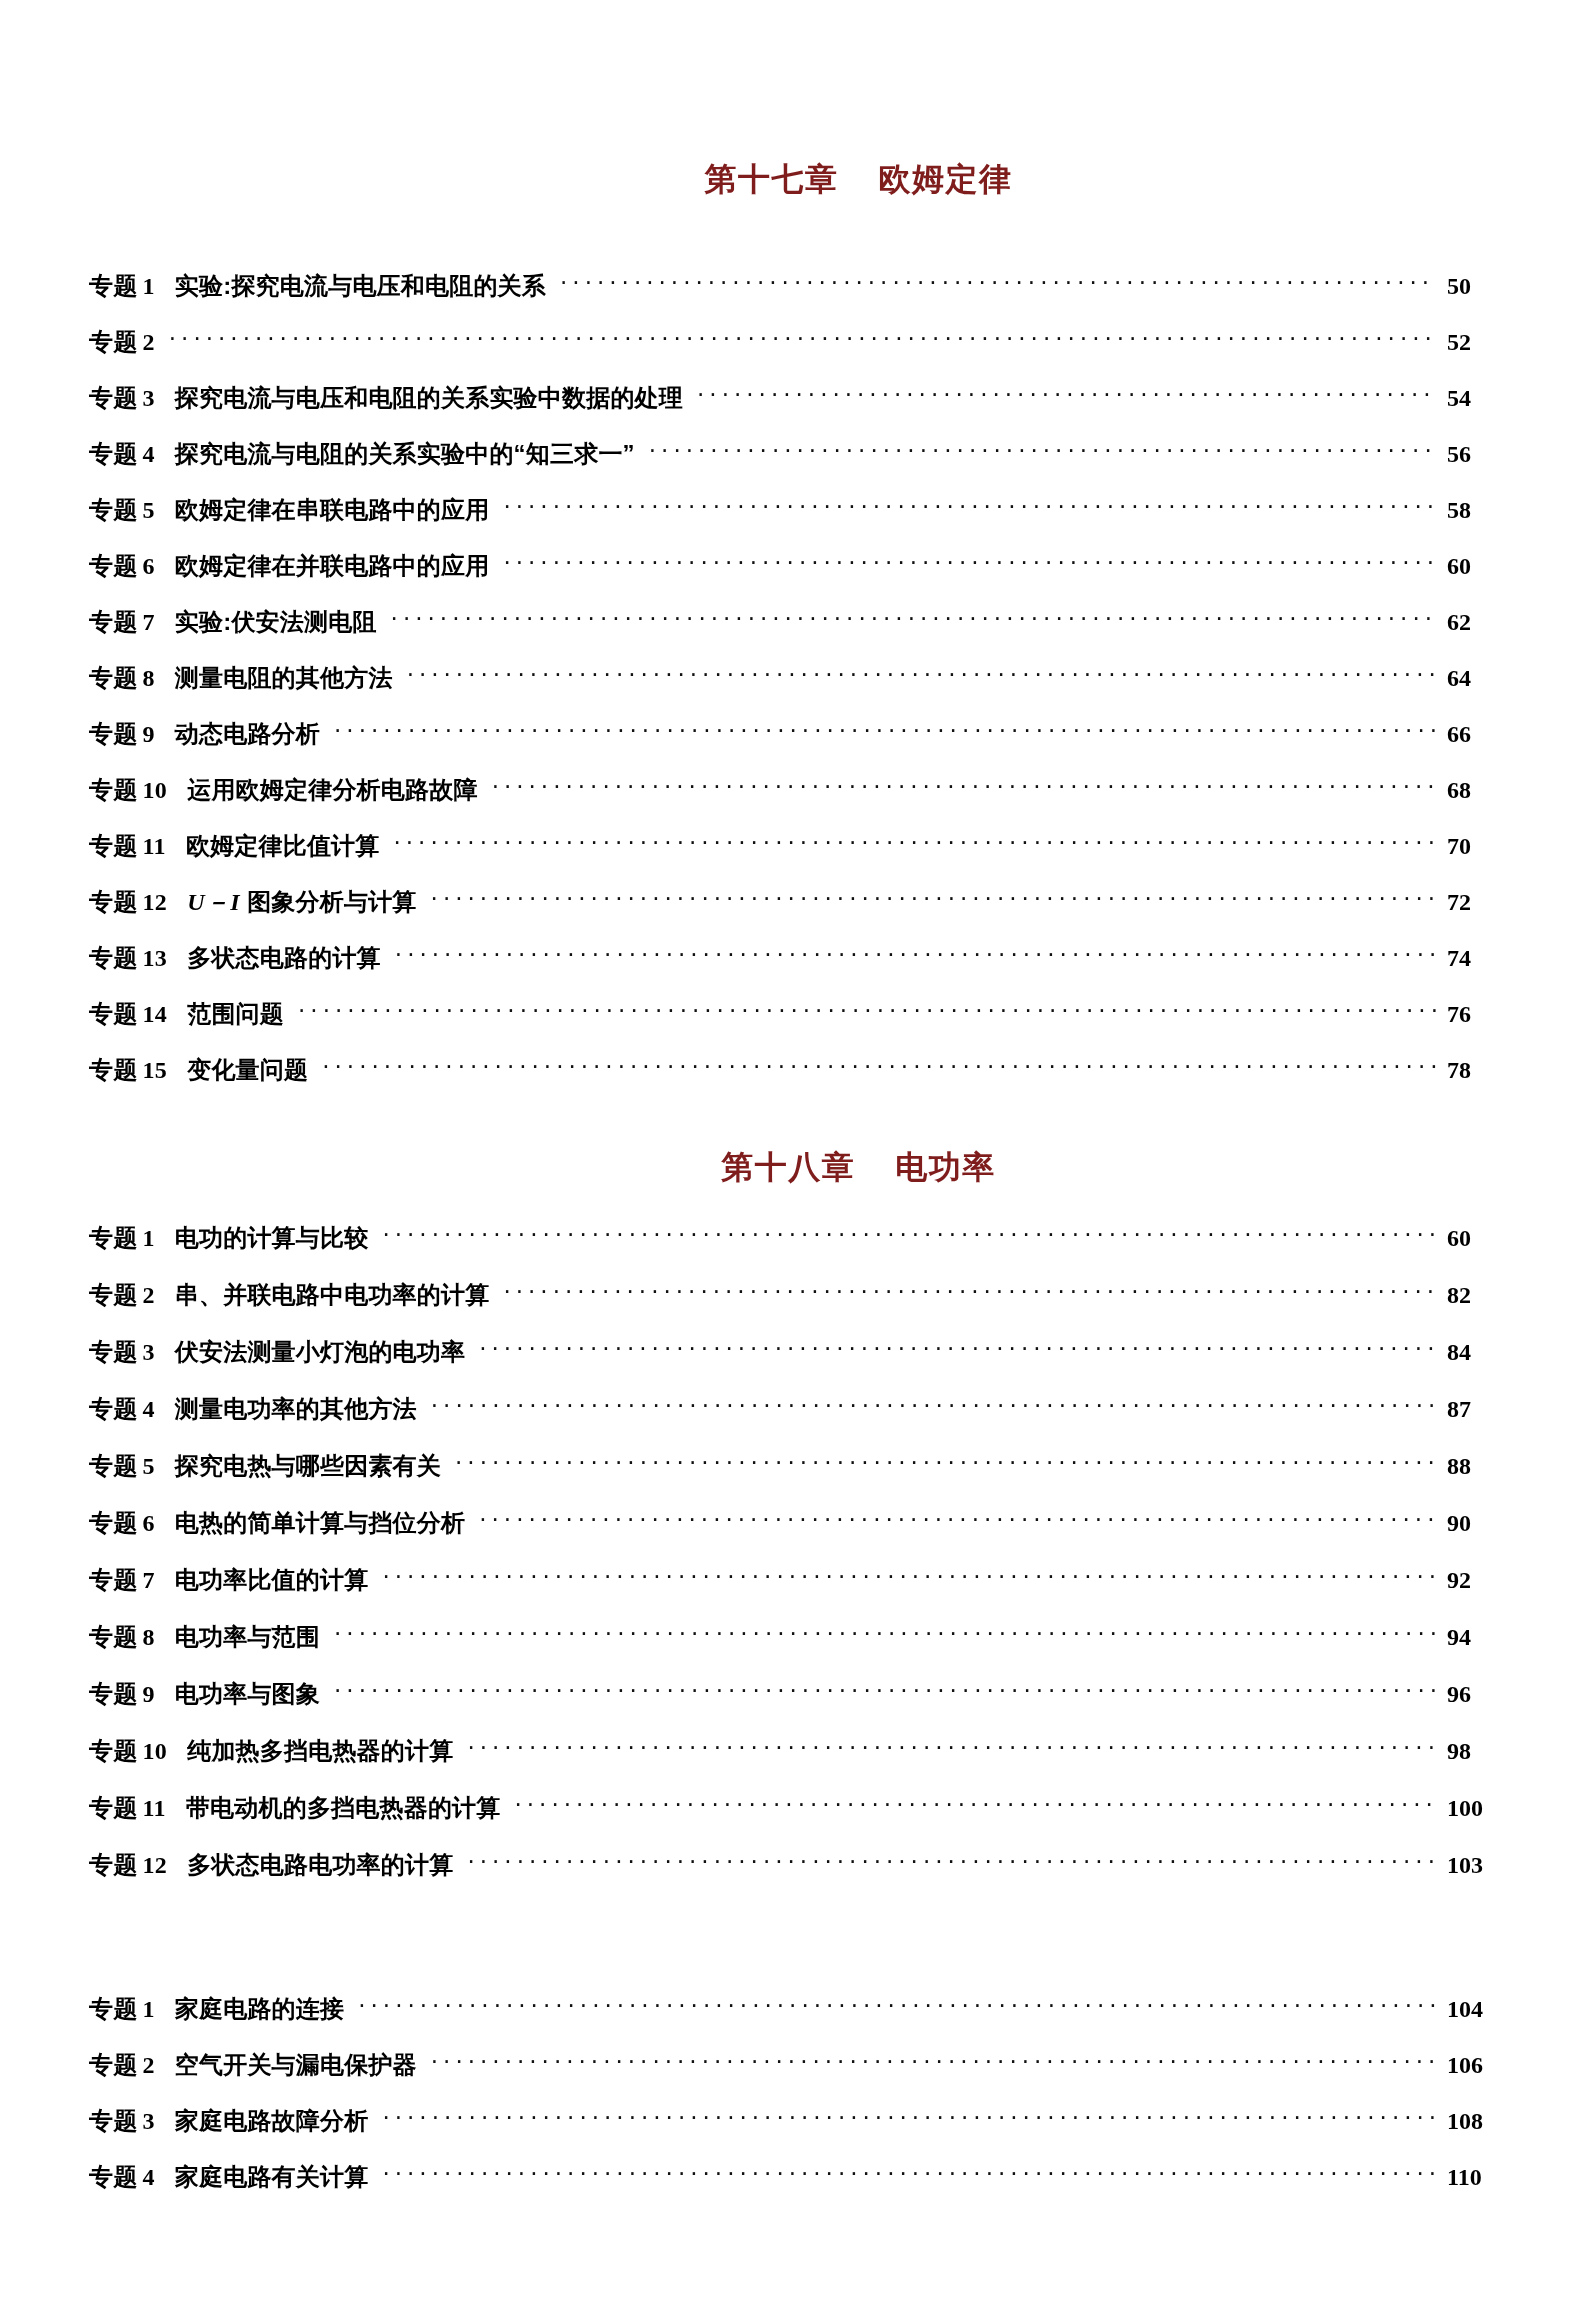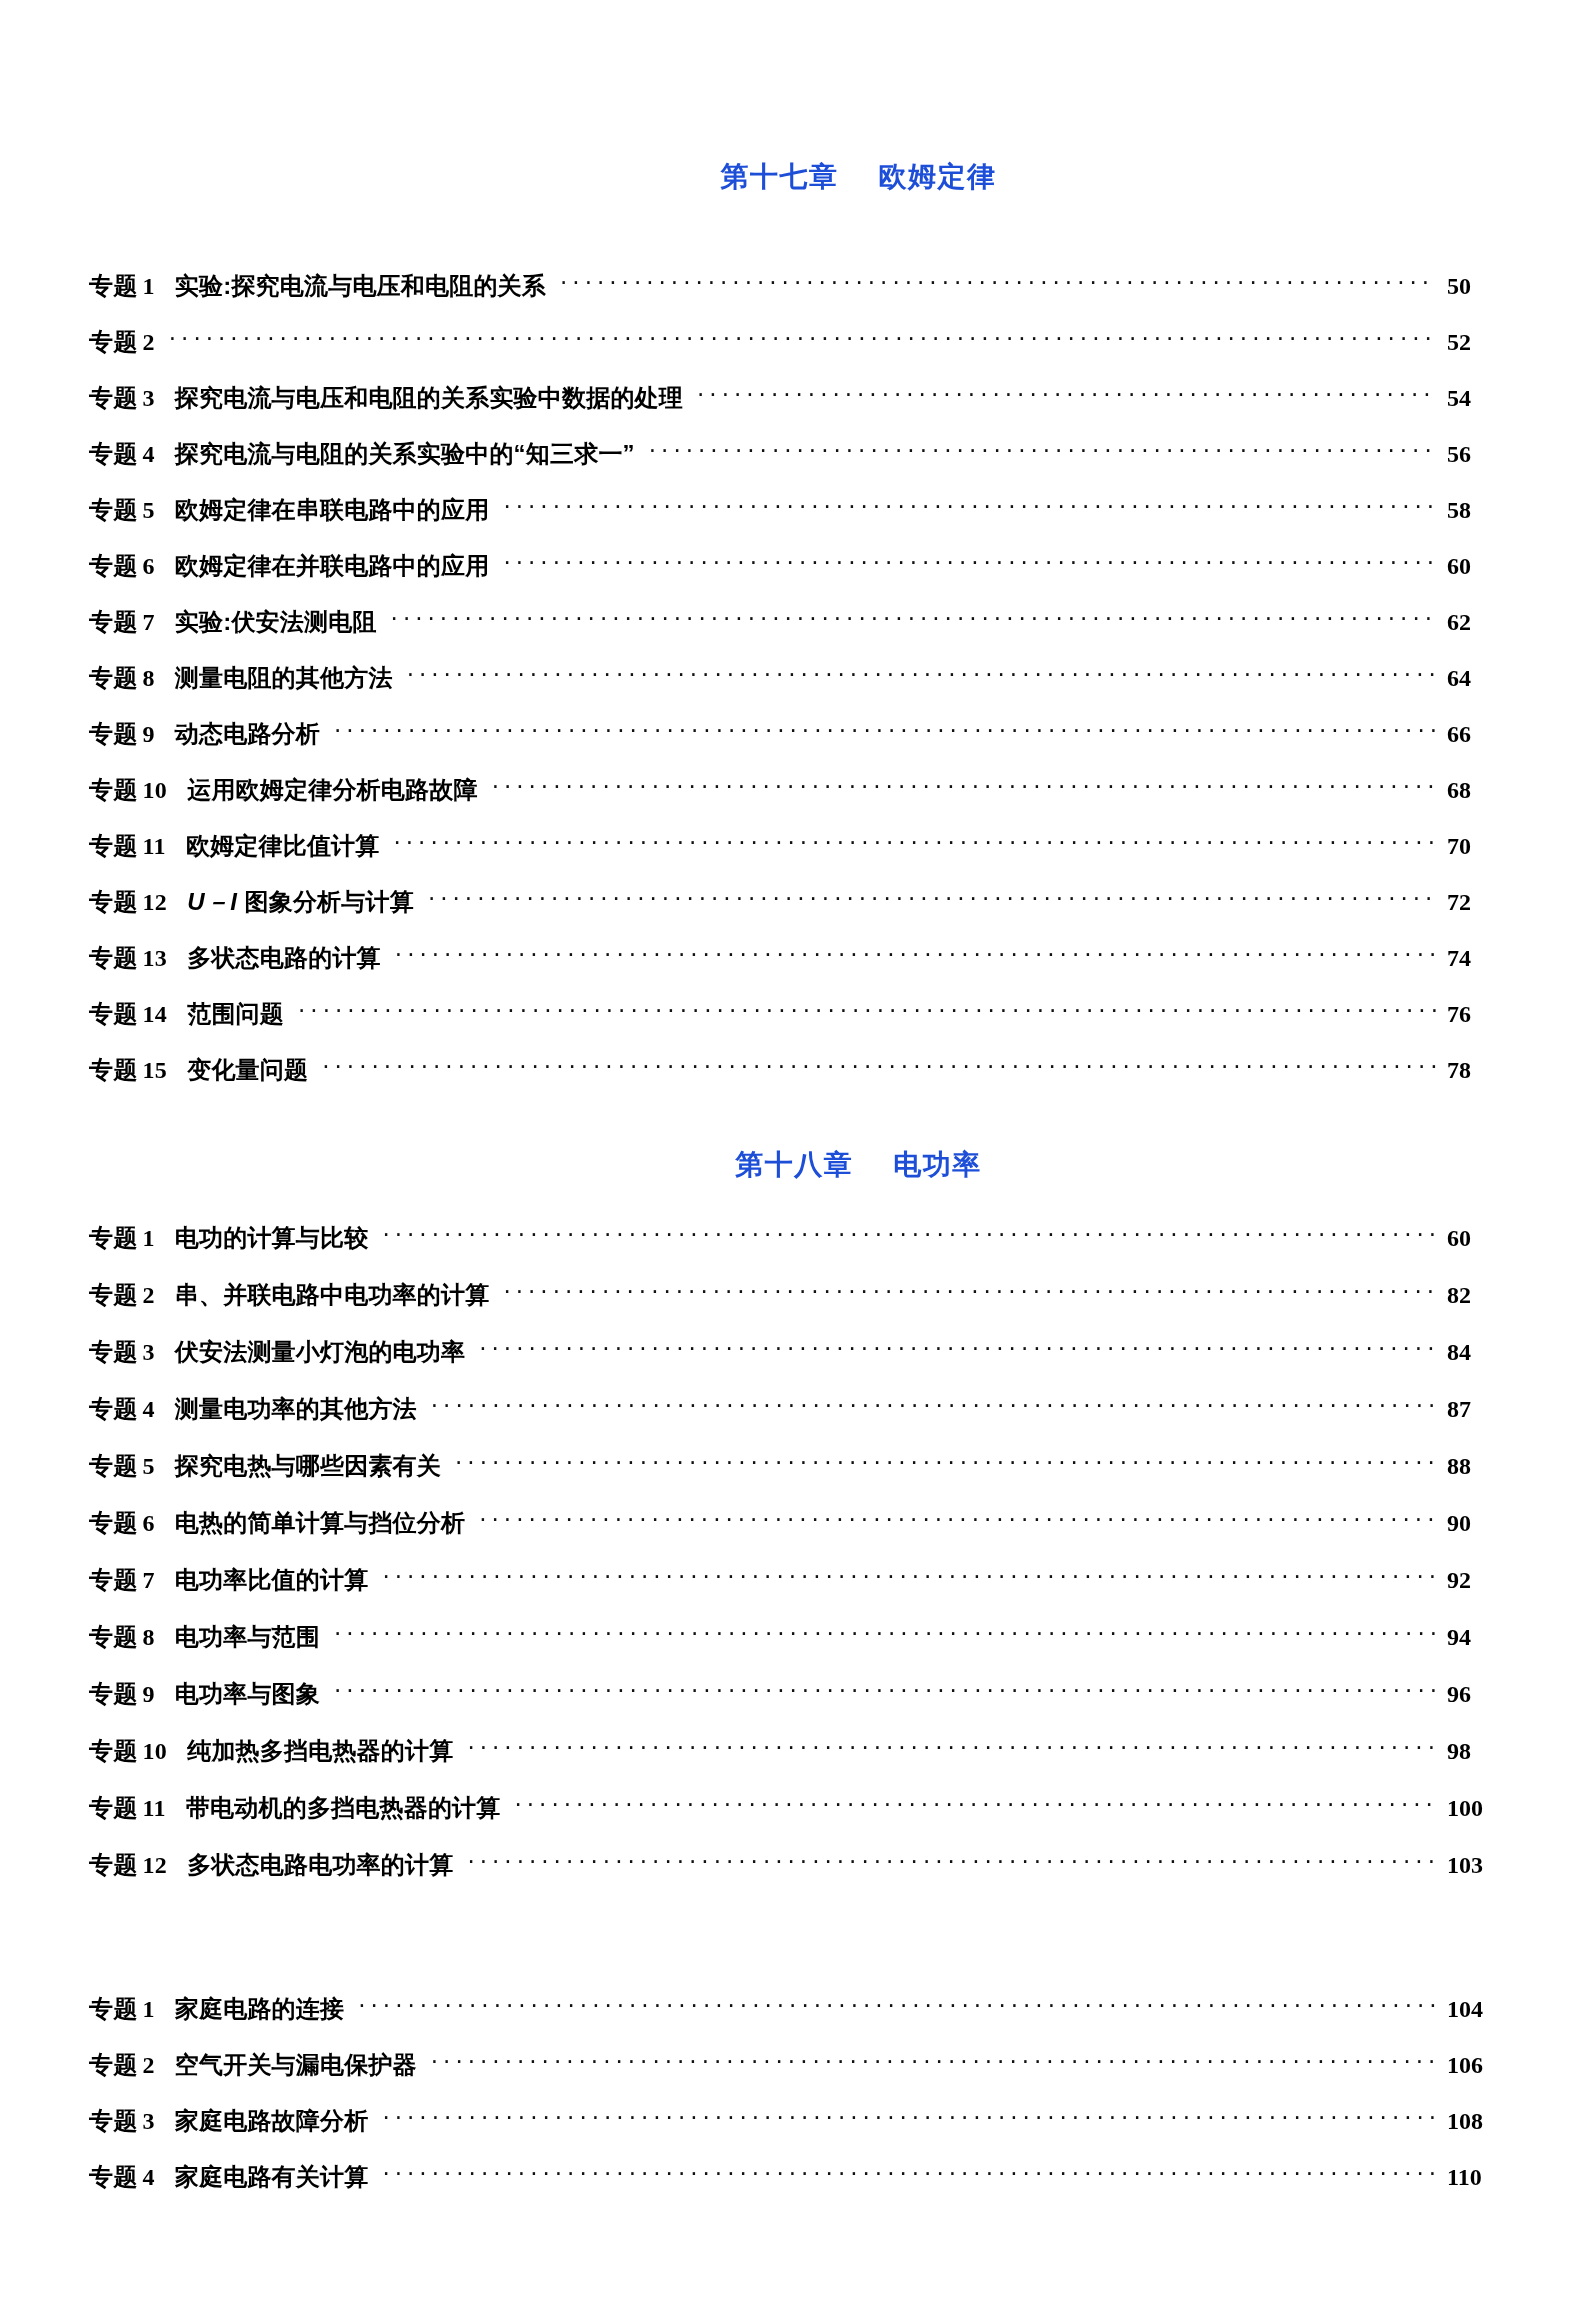--- a/index.html
+++ b/index.html
@@ -18,24 +18,24 @@
   .page {
     position: absolute;
     left: 0; top: 0;
     width: 1593px;
     height: 2319px;
     box-sizing: border-box;
     padding: 0 89px 0 89px;
   }
 
   .chapter-title {
-    color: #1d4ed8;
+    color: #7f1d1d;
     font-family: "Liberation Sans", "DejaVu Sans", sans-serif;
     font-weight: bold;
-    font-size: 28px;
+    font-size: 32px;
     letter-spacing: 1.5px;
     text-align: center;
     padding-left: 62px;
   }
   .chapter-title .gap { display: inline-block; width: 40px; }
 
   .toc-list {
     list-style: none;
     margin: 0;
     padding: 0;
@@ -62,21 +62,21 @@
   }
   .topic-title {
     font-family: "Liberation Sans", "DejaVu Sans", sans-serif;
     font-weight: bold;
     font-size: 24px;
     white-space: nowrap;
     margin-left: 20px;
     letter-spacing: 0.2px;
   }
   .topic-title .ital {
-    font-family: Liberation Sans, sans-serif;
+    font-family: Liberation Serif, serif;
     font-style: italic;
     font-weight: bold;
     letter-spacing: 0.8px;
     margin-top: 16px;
   }
   .leader {
     flex: 1 1 auto;
     overflow: hidden;
     white-space: nowrap;
     margin: 0 10.8px 0 14px;

